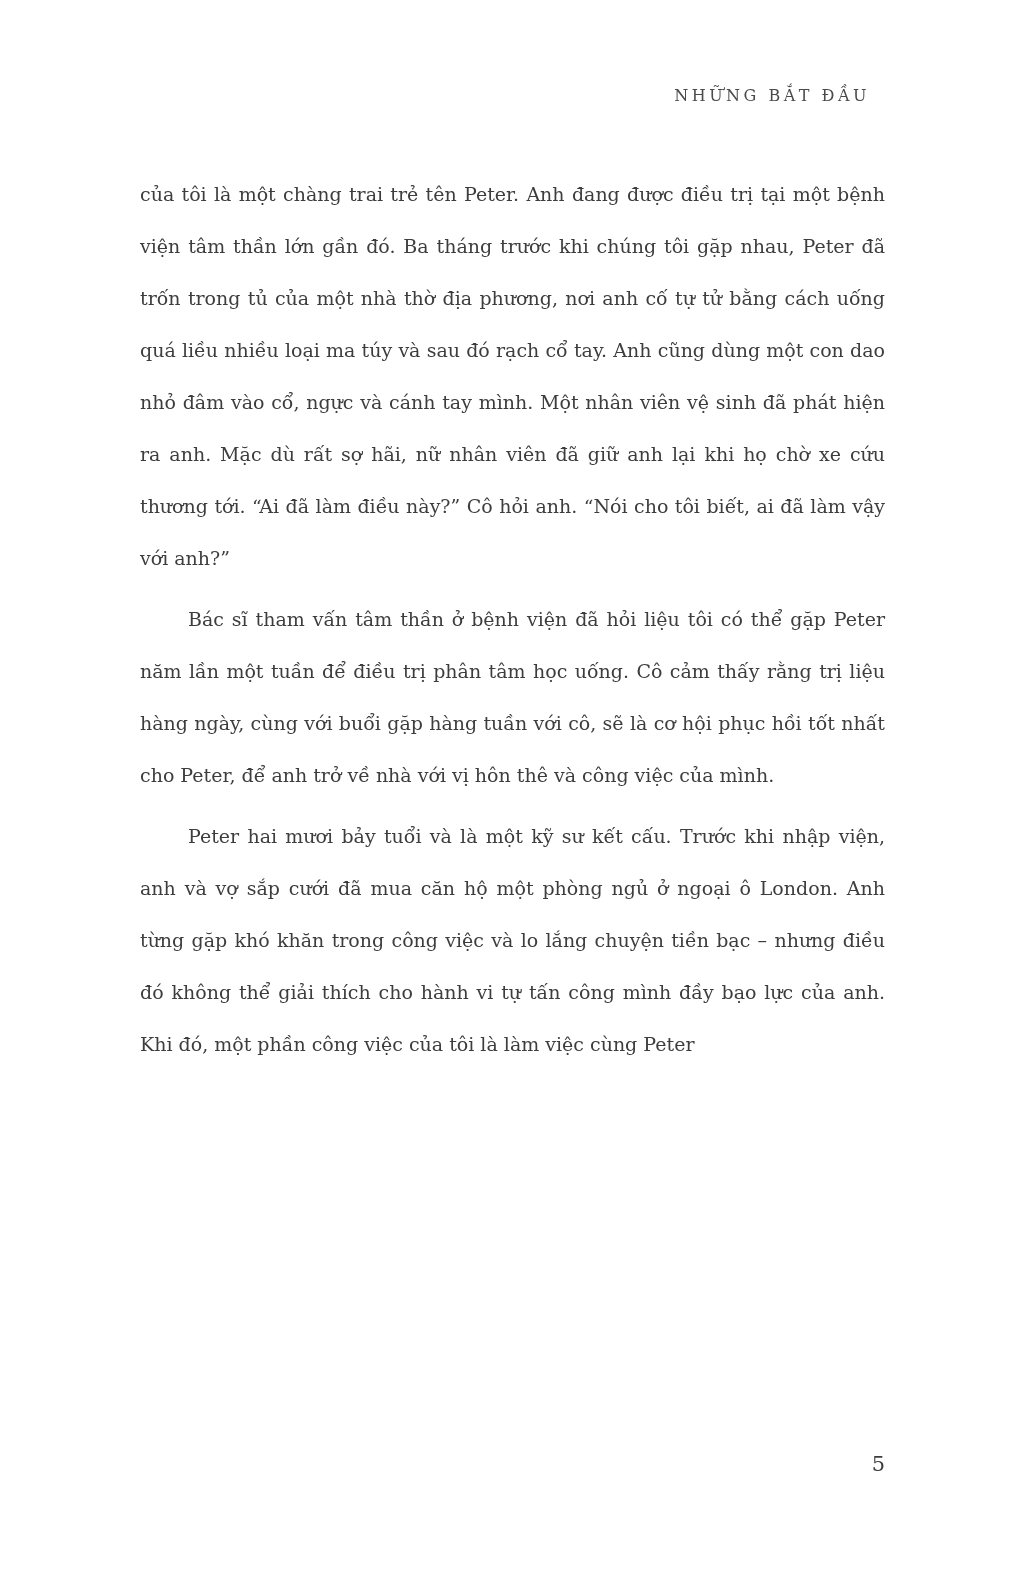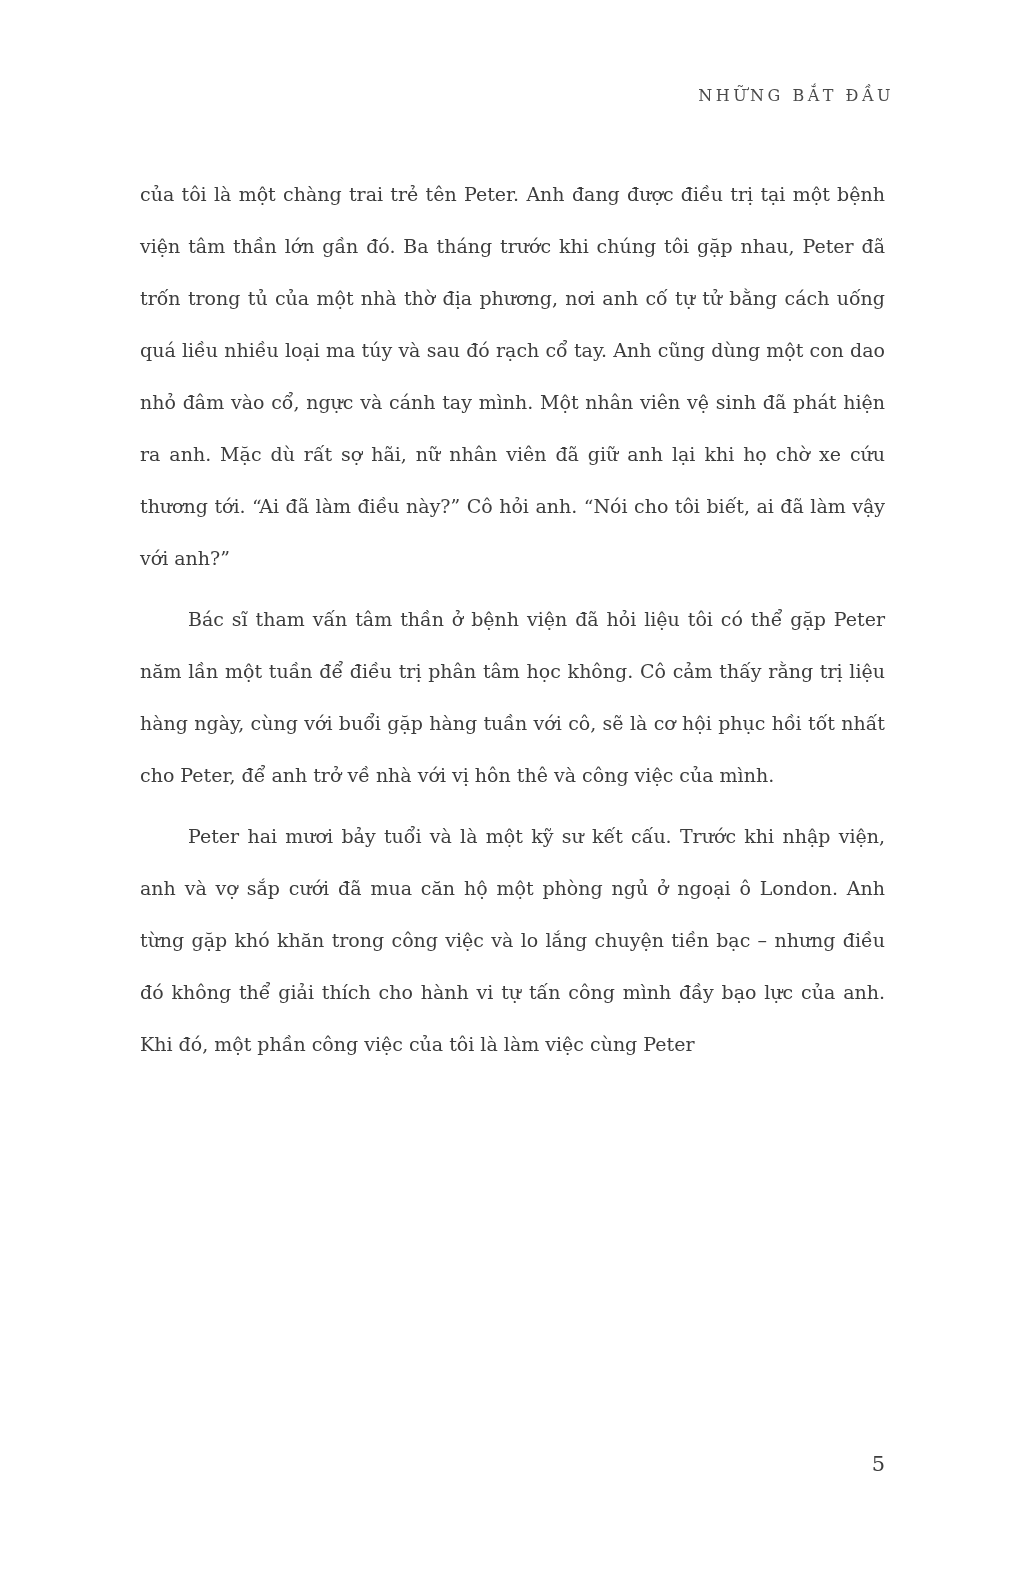--- a/index.html
+++ b/index.html
@@ -13,21 +13,21 @@
       width: 1024px;
       height: 1575px;
       background: #ffffff;
       font-family: "DejaVu Serif", "Liberation Serif", serif;
       color: #3d3d3d;
       overflow: hidden;
     }
     .running-header {
       position: absolute;
       top: 86px;
-      left: 149px;
+      left: 125px;
       width: 745px;
       text-align: right;
       font-size: 16px;
       letter-spacing: 3.5px;
       font-weight: normal;
       color: #4a4a4a;
       font-family: "DejaVu Serif", "Liberation Serif", serif;
     }
     .body-text {
       position: absolute;
@@ -57,19 +57,19 @@
   </style>
 </head>
 <body>
 
 <div class="page">
 
   <div class="running-header">NHỮNG BẮT ĐẦU</div>
 
   <div class="body-text">
     <p class="para">của tôi là một chàng trai trẻ tên Peter. Anh đang được điều trị tại một bệnh viện tâm thần lớn gần đó. Ba tháng trước khi chúng tôi gặp nhau, Peter đã trốn trong tủ của một nhà thờ địa phương, nơi anh cố tự tử bằng cách uống quá liều nhiều loại ma túy và sau đó rạch cổ tay. Anh cũng dùng một con dao nhỏ đâm vào cổ, ngực và cánh tay mình. Một nhân viên vệ sinh đã phát hiện ra anh. Mặc dù rất sợ hãi, nữ nhân viên đã giữ anh lại khi họ chờ xe cứu thương tới. “Ai đã làm điều này?” Cô hỏi anh. “Nói cho tôi biết, ai đã làm vậy với anh?”</p>
-    <p class="para indent">Bác sĩ tham vấn tâm thần ở bệnh viện đã hỏi liệu tôi có thể gặp Peter năm lần một tuần để điều trị phân tâm học không. Cô cảm thấy rằng trị liệu hàng ngày, cùng với buổi gặp hàng tuần với cô, sẽ là cơ hội phục hồi tốt nhất cho Peter, để anh trở về nhà với vị hôn thê và công việc của mình.</p>
+    <p class="para indent">Bác sĩ tham vấn tâm thần ở bệnh viện đã hỏi liệu tôi có thể gặp Peter năm lần một tuần để điều trị phân tâm học uống. Cô cảm thấy rằng trị liệu hàng ngày, cùng với buổi gặp hàng tuần với cô, sẽ là cơ hội phục hồi tốt nhất cho Peter, để anh trở về nhà với vị hôn thê và công việc của mình.</p>
     <p class="para indent">Peter hai mươi bảy tuổi và là một kỹ sư kết cấu. Trước khi nhập viện, anh và vợ sắp cưới đã mua căn hộ một phòng ngủ ở ngoại ô London. Anh từng gặp khó khăn trong công việc và lo lắng chuyện tiền bạc – nhưng điều đó không thể giải thích cho hành vi tự tấn công mình đầy bạo lực của anh. Khi đó, một phần công việc của tôi là làm việc cùng Peter</p>
   </div>
 
   <div class="page-number">5</div>
 
 </div>
 
 </body></html>

